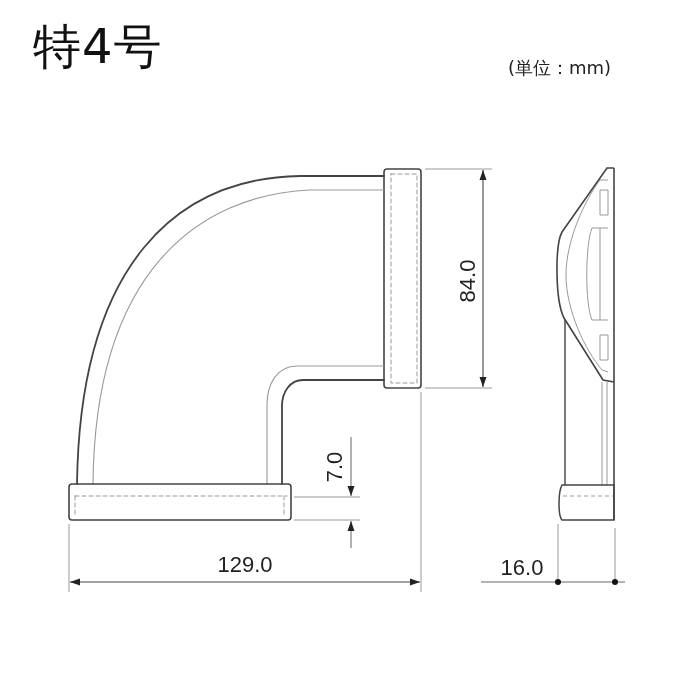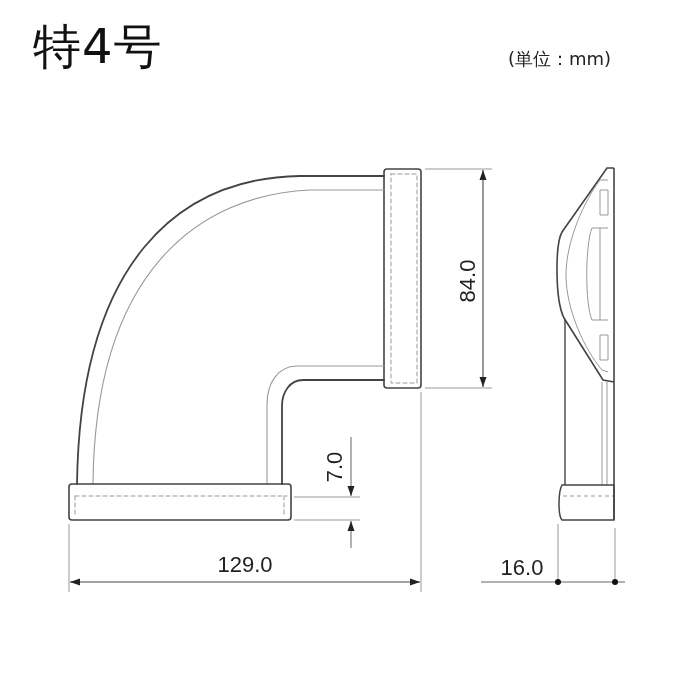--- a/index.html
+++ b/index.html
@@ -1,18 +1,18 @@
 <!DOCTYPE html>
 <html><head>
 <meta charset="utf-8">
 <style>
   html,body{margin:0;padding:0;background:#ffffff;}
   body{width:700px;height:700px;position:relative;overflow:hidden;font-family:"DejaVu Sans","Liberation Sans",sans-serif;}
   .title{position:absolute;left:33px;top:22px;font-size:48px;color:#111;letter-spacing:1px;line-height:1;text-align:center;}
-  .unit{position:absolute;left:508px;top:50px;font-size:18px;color:#222;line-height:1;}
+  .unit{position:absolute;left:508px;top:59px;font-size:18px;color:#222;line-height:1;}
   svg{position:absolute;left:0;top:0;}
   .dimtext{font-family:"Liberation Sans","DejaVu Sans",sans-serif;font-size:22px;fill:#222;}
 </style>
 </head>
 <body>
 
 <div class="title">特4号</div>
 <div class="unit">(単位：mm)</div>
 
 <svg width="700" height="700" viewBox="0 0 700 700">

